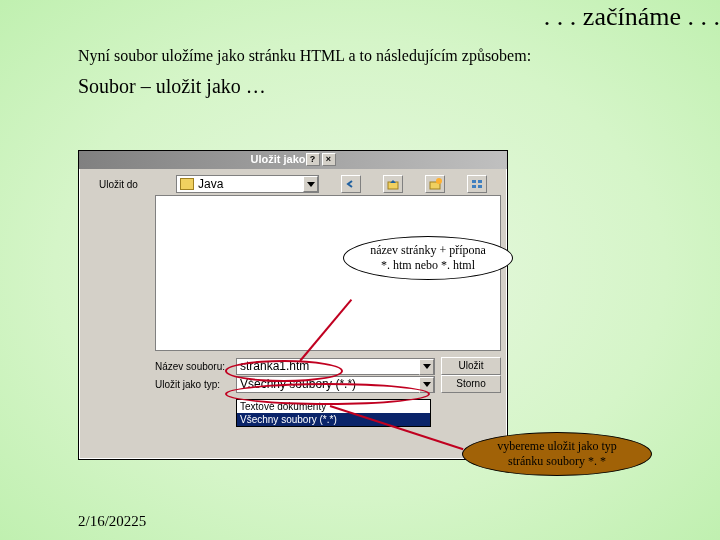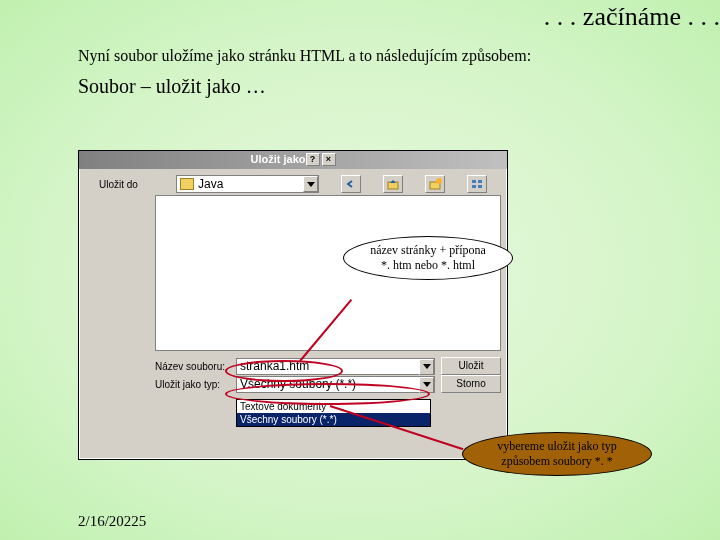--- a/index.html
+++ b/index.html
@@ -203,19 +203,19 @@
 <div class="redoval" style="left:225px; top:383px; width:205px; height:22px;"></div>
 <div class="redline" style="left:300px; top:360px; width:80px; transform:rotate(-50deg);"></div>
 <div class="redline" style="left:330px; top:405px; width:140px; transform:rotate(18deg);"></div>
 
 <div class="note1">
   <div>název stránky + přípona</div>
   <div>*. htm nebo *. html</div>
 </div>
 <div class="note2">
   <div>vybereme uložit jako typ</div>
-  <div>způsobem soubory *. *</div>
+  <div>stránku soubory *. *</div>
 </div>
 
 <div class="footer">
   <span>2/16/2022</span>
   <span>5</span>
 </div>
 
 </body></html>

